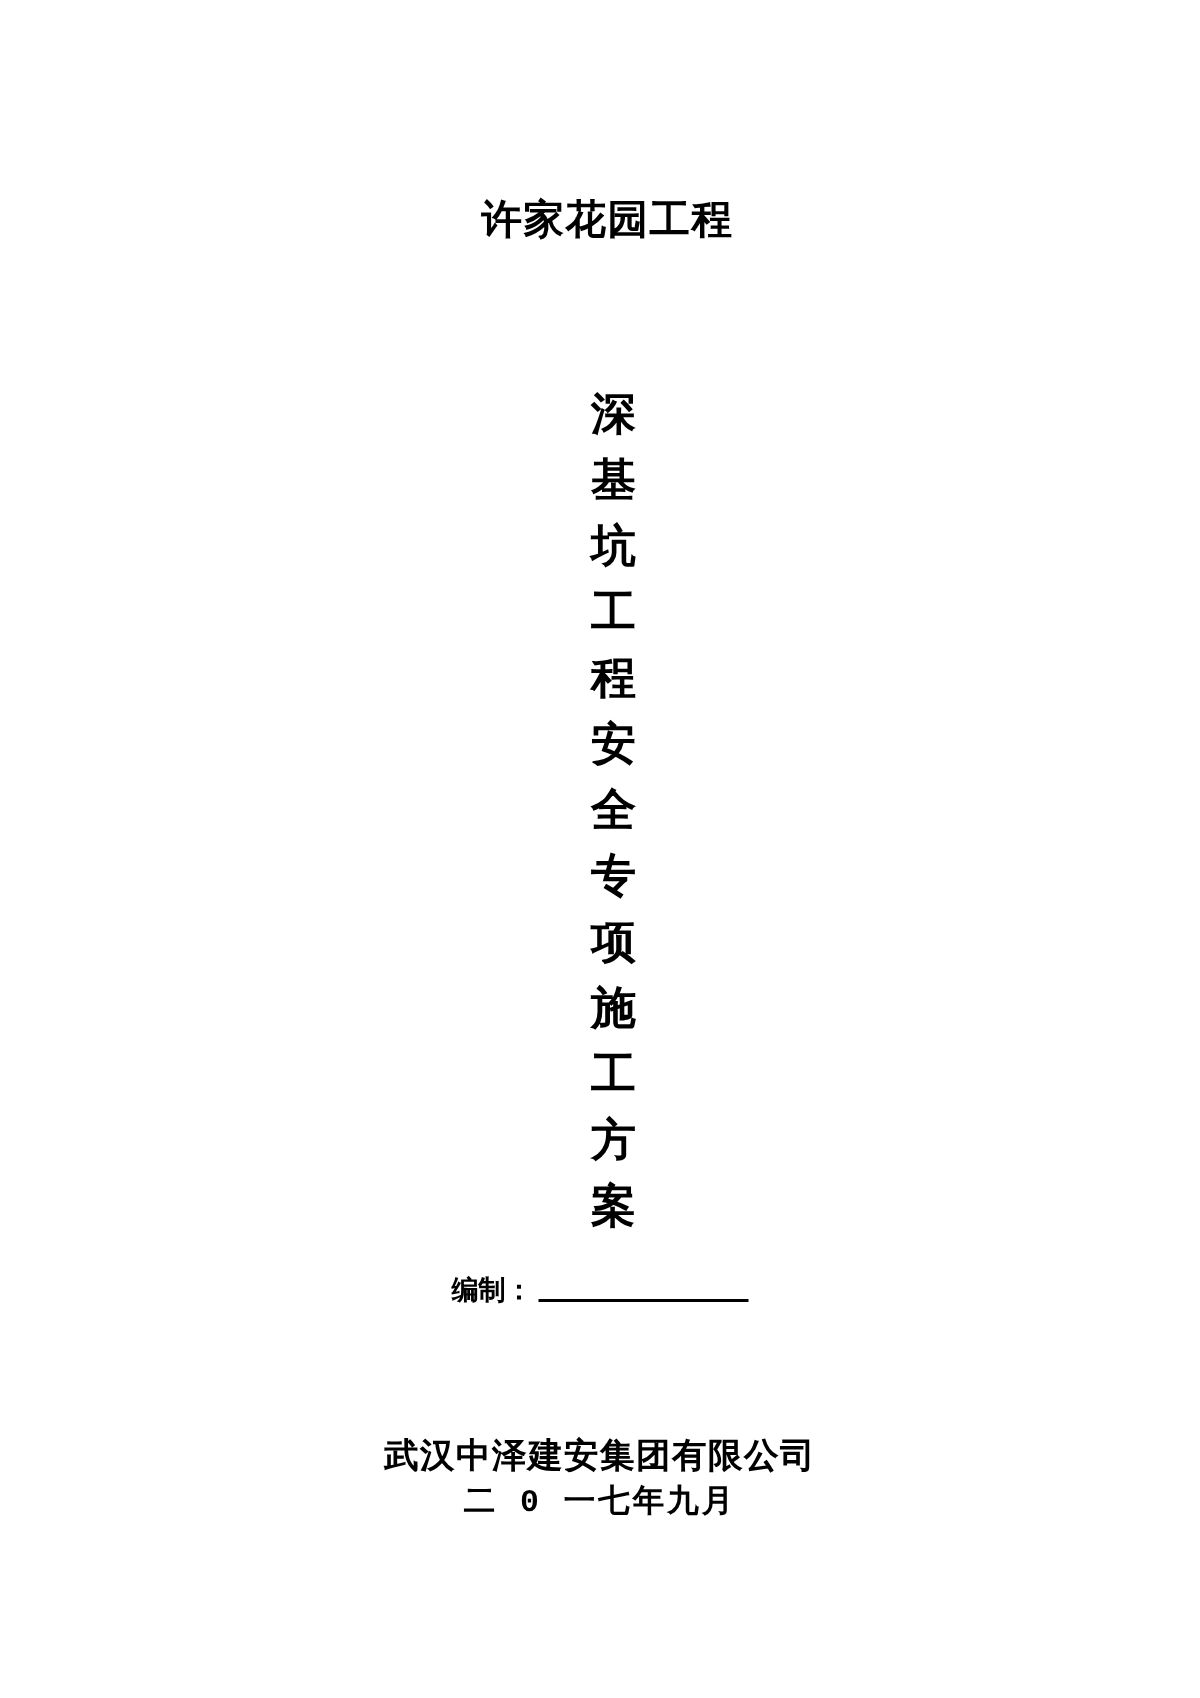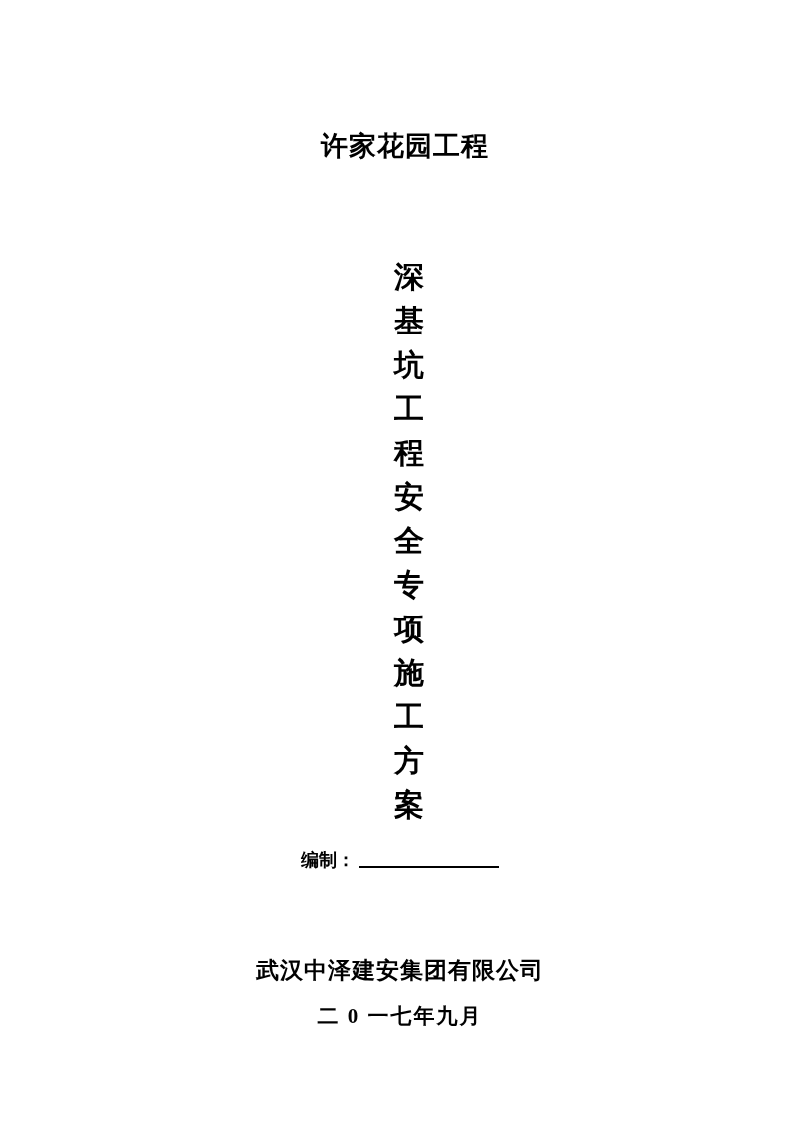--- a/index.html
+++ b/index.html
@@ -80,24 +80,24 @@
     top: 955px;
     left: 0;
     width: 800px;
     text-align: center;
   }
   .company {
     font-family: "DejaVu Sans", "Liberation Sans", sans-serif;
     font-weight: bold;
     font-size: 23px;
     letter-spacing: 1px;
-    margin-bottom: 16px;
+    margin-bottom: 0;
   }
   .date {
-    font-family: Liberation Serif, serif;
+    font-family: Liberation Mono, monospace;
     font-weight: bold;
     font-size: 21px;
     letter-spacing: 2px;
   }
 </style>
 </head>
 <body>
 
 <div class="page">
 

